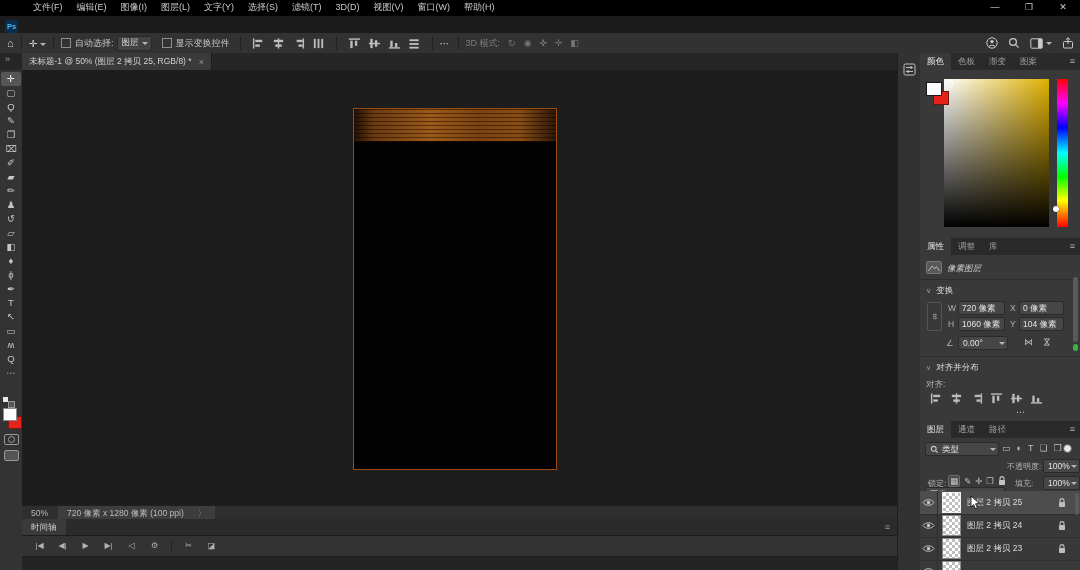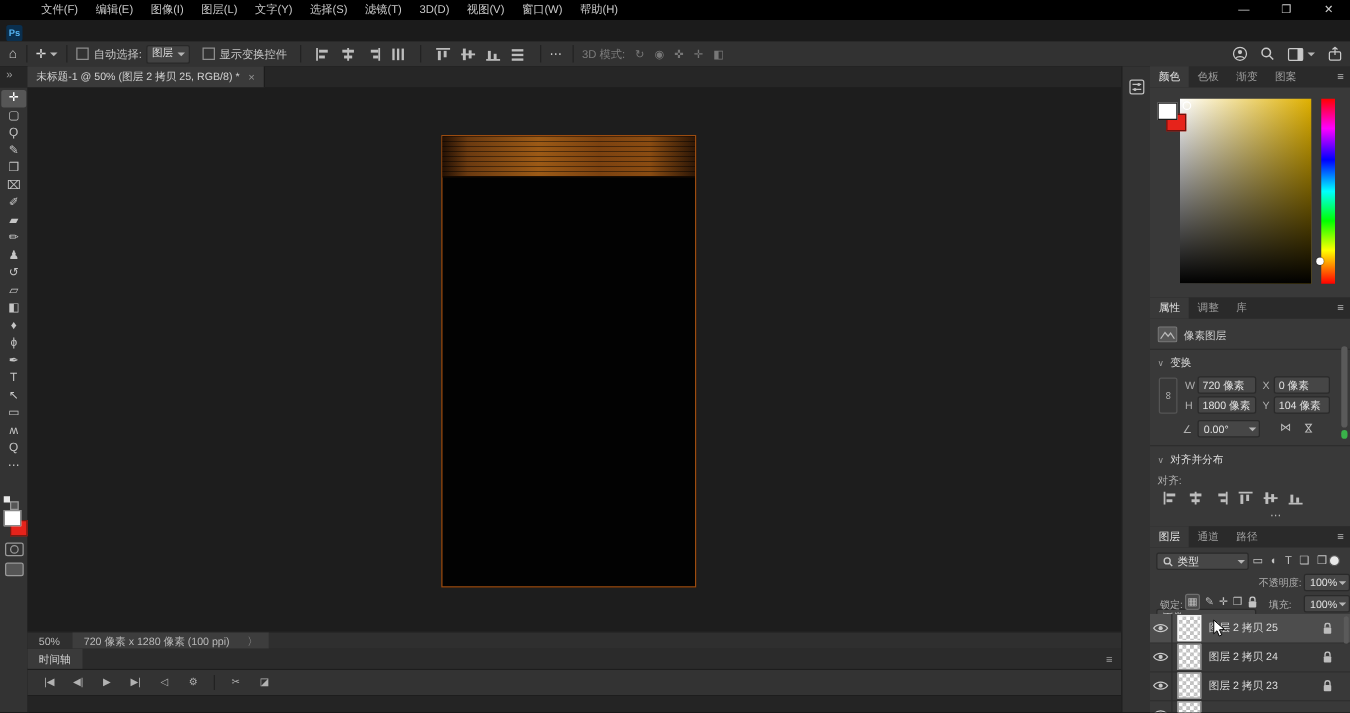--- a/index.html
+++ b/index.html
@@ -381,36 +381,36 @@
         <span class="pmenu">≡</span>
       <span class="ptab active">属性</span>
           <span class="ptab">调整</span>
           <span class="ptab">库</span>
         </div>
       <div style="position:relative;height:166px;">
         <svg width="16" height="13" viewBox="0 0 16 13" style="position:absolute;left:6px;top:6px;">
           <rect x="0.5" y="0.5" width="15" height="12" rx="1.5" fill="#585858" stroke="#777"></rect>
           <path d="M2.5 10 L6 5 L8.5 8 L10.5 5.5 L13.5 10" fill="none" stroke="#bbb"></path>
         </svg>
-        <span class="plabel" style="position:absolute;left:27px;top:8px;color:#d0d0d0;">像素图层</span>
+        <span class="plabel" style="position:absolute;left:27px;top:8px;color:#d0d0d0;font-style:italic;">像素图层</span>
         <div class="divline" style="top:24px;"></div>
 
         <div class="sect" style="left:6px;top:30px;">
           <span class="sc">∨</span><span>变换</span>
         </div>
 
         <span style="position:absolute;left:7px;top:47px;width:13px;height:27px;border:1px solid #555;border-radius:2px;text-align:center;line-height:27px;color:#bbb;"><span class="rot90">∞</span></span>
 
         <span class="plabel" style="position:absolute;left:28px;top:48px;">W</span>
         <span class="inp" style="left:38px;top:46px;width:42px;">720 像素</span>
         <span class="plabel" style="position:absolute;left:90px;top:48px;">X</span>
         <span class="inp" style="left:99px;top:46px;width:40px;">0 像素</span>
 
         <span class="plabel" style="position:absolute;left:28px;top:64px;">H</span>
-        <span class="inp" style="left:38px;top:62px;width:42px;">1800 像素</span>
+        <span class="inp" style="left:38px;top:62px;width:42px;">1060 像素</span>
         <span class="plabel" style="position:absolute;left:90px;top:64px;">Y</span>
         <span class="inp" style="left:99px;top:62px;width:40px;">104 像素</span>
 
         <span class="plabel" style="position:absolute;left:26px;top:83px;">∠</span>
         <span class="pdd" style="left:38px;top:81px;width:42px;">
           <span class="grow">0.00°</span>
             <span class="chev" style="margin-left:0;"></span>
         </span>
         <span class="flipicon" style="position:absolute;left:104px;top:82px;">⋈</span>
         <span class="flipicon rot90" style="position:absolute;left:122px;top:82px;">⋈</span>

